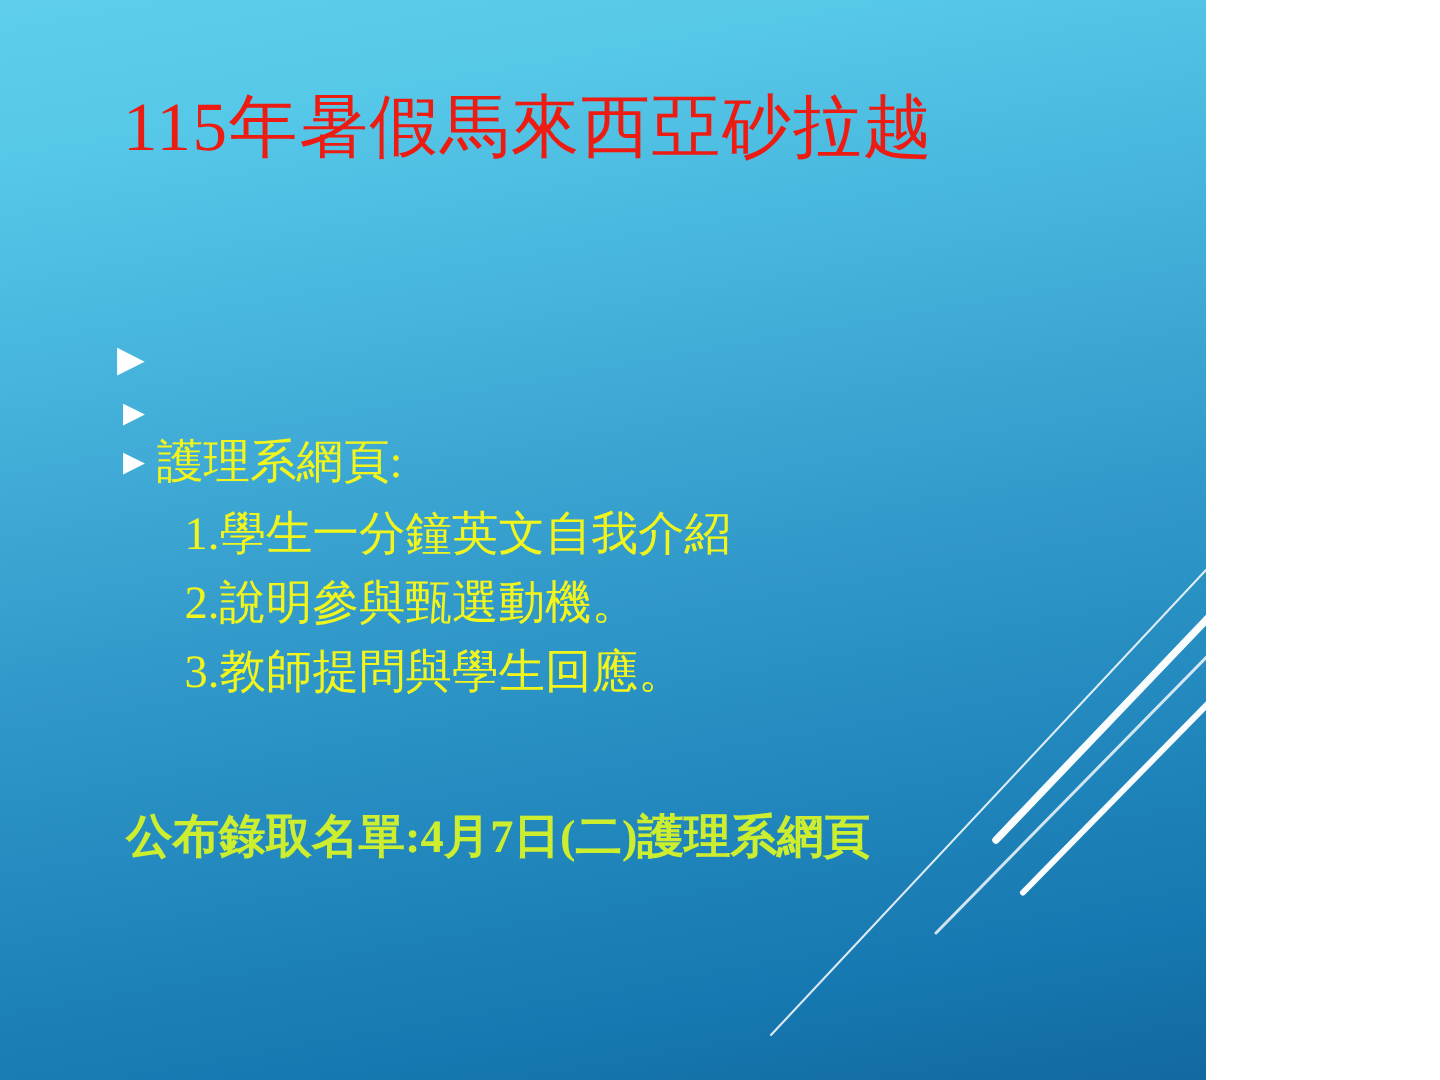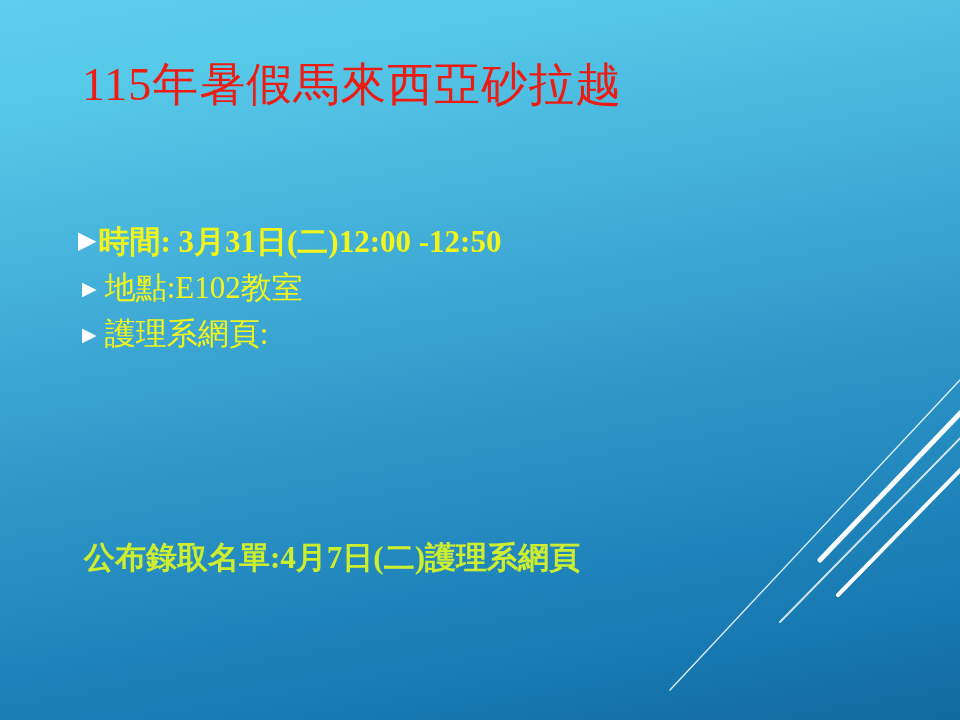--- a/index.html
+++ b/index.html
@@ -8,21 +8,21 @@
   }
   body {
     width: 960px;
     height: 720px;
     overflow: hidden;
     font-family: "Liberation Serif", "DejaVu Serif", serif;
   }
 
   #slide {
     position: relative;
-    width: 960px;
+    width: 804px;
     height: 720px;
     overflow: hidden;
     background:
       linear-gradient(170deg,
         #5ECEEC 0%,
         #56C8E8 12%,
         #46B4DC 30%,
         #339BCB 52%,
         #2187BD 72%,
         #1678B0 88%,
@@ -151,31 +151,34 @@
   </div>
 
   <div class="title-block">
     <div class="title-line">115年暑假馬來西亞砂拉越</div>
   </div>
 
   <div class="body-block">
 
     <div class="bullet-row row-time">
       <span class="tri">▶</span>
-      <span class="txt">時間: 3月31日(二)12:00 -12:50</span>
     </div>
 
     <div class="bullet-row row-place">
       <span class="tri">▶</span>
-      <span class="txt">地點:E102教室</span>
     </div>
 
     <div class="bullet-row row-proc">
       <span class="tri">▶</span>
       <span class="txt">護理系網頁:</span>
     </div>
 
+    <div class="num-list">
+      <div class="num-item">1.學生一分鐘英文自我介紹</div>
+      <div class="num-item">2.說明參與甄選動機。</div>
+      <div class="num-item">3.教師提問與學生回應。</div>
+    </div>
 
   </div>
 
   <div class="result-line">公布錄取名單:4月7日(二)護理系網頁</div>
 
 </div>
 
 </body></html>

